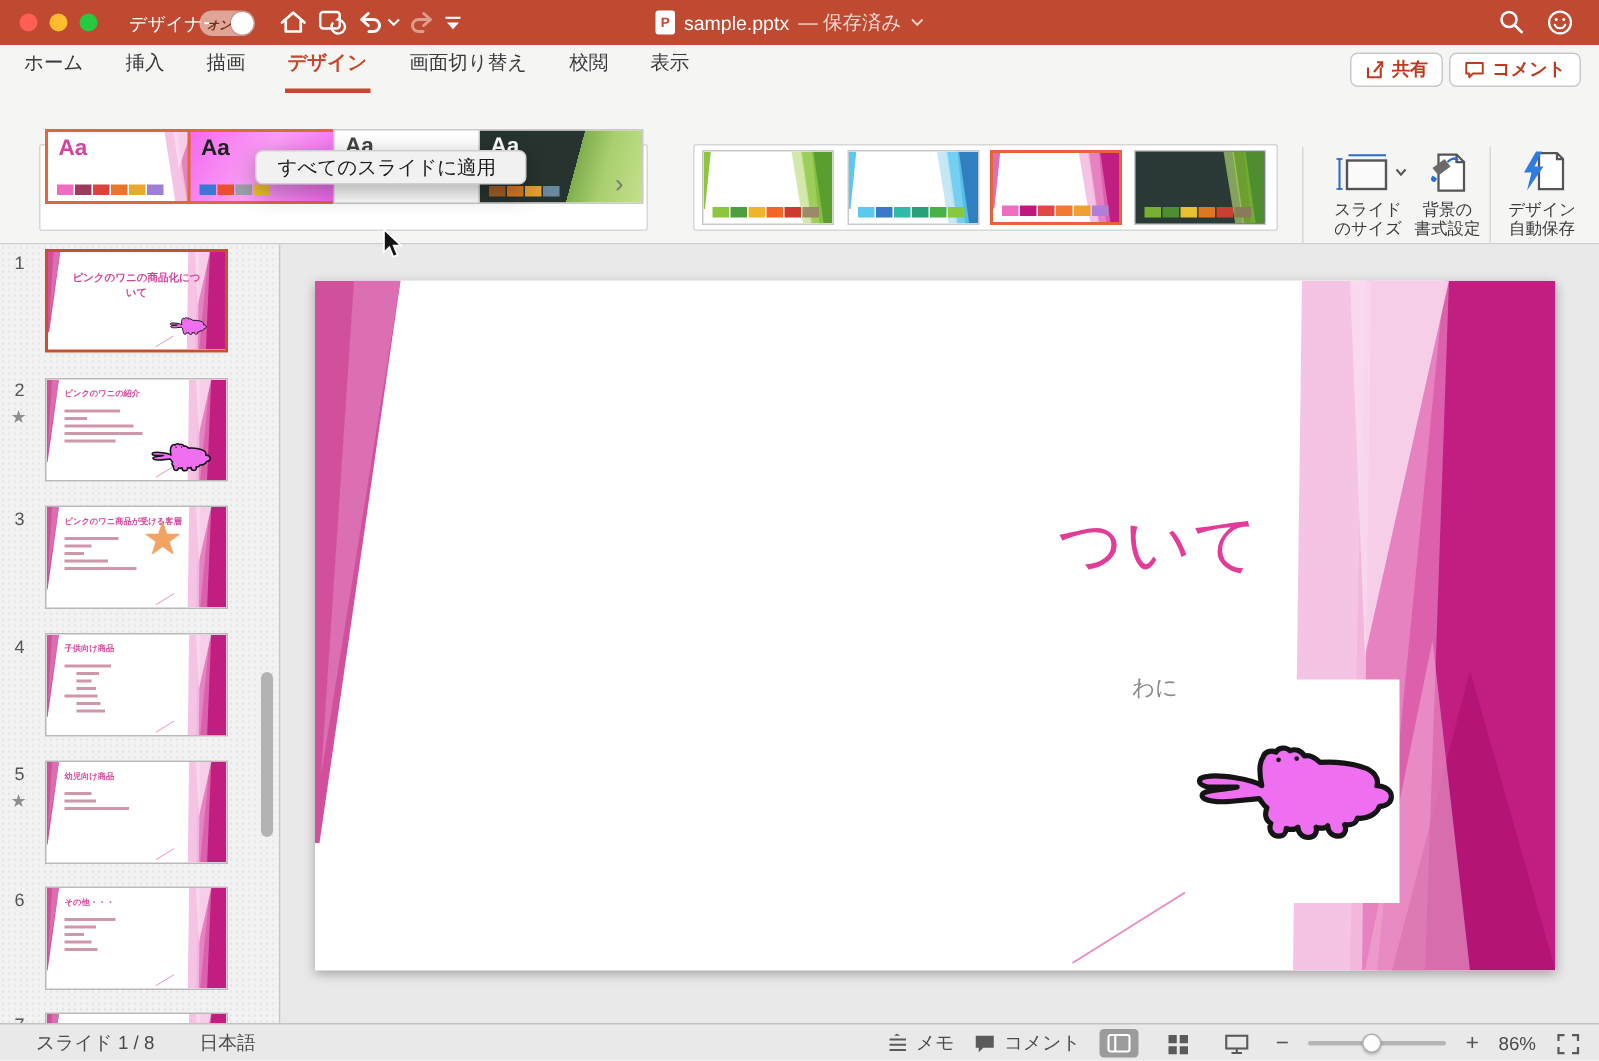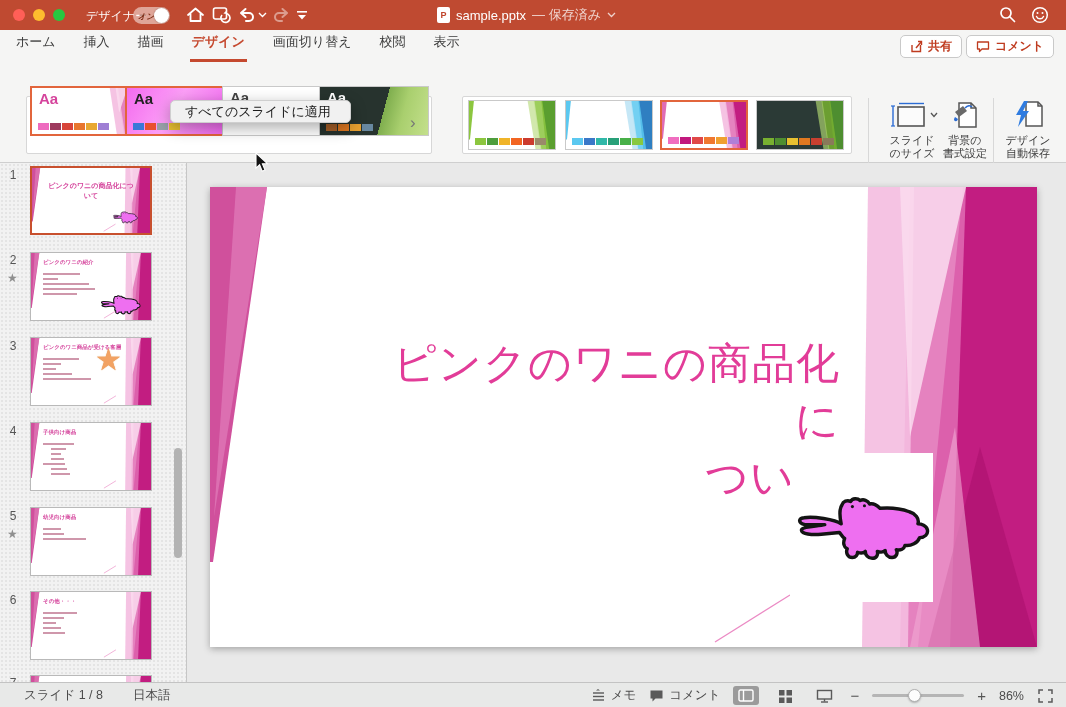--- a/index.html
+++ b/index.html
@@ -466,23 +466,23 @@
       <polygon points="26,0 57,0 4,330" fill="#e07ab8" opacity=".75"></polygon>
       <polygon points="753,0 827,0 827,460 708,460" fill="#c21d81"></polygon>
       <polygon points="700,0 756,0 740,460 690,460" fill="#e06cb4" opacity=".85"></polygon>
       <polygon points="658,0 704,0 698,460 652,460" fill="#f4bce0" opacity=".9"></polygon>
       <polygon points="690,0 756,0 700,250" fill="#fadcef" opacity=".85"></polygon>
       <polygon points="770,260 827,460 718,460" fill="#a90f6c" opacity=".55"></polygon>
       <polygon points="700,460 745,240 770,460" fill="#f0a8d4" opacity=".6"></polygon>
       <line x1="505" y1="455" x2="580" y2="408" stroke="#eb8ac4" stroke-width="1.3"></line>
     </svg>
     <div id="slide-title">
-      <div>ピンクのワニの商品化に</div>
       <div>ついて</div>
     </div>
+    <div id="slide-subtitle">わに</div>
     <div id="croc-box">
       <svg class="abs" style="left:2px;top:36px" width="138" height="80" viewBox="0 0 160 92">
           <use href="#croc"></use>
         </svg>
     </div>
   </div>
 </div>
 
 <div id="statusbar">
   <div class="sb-left">

